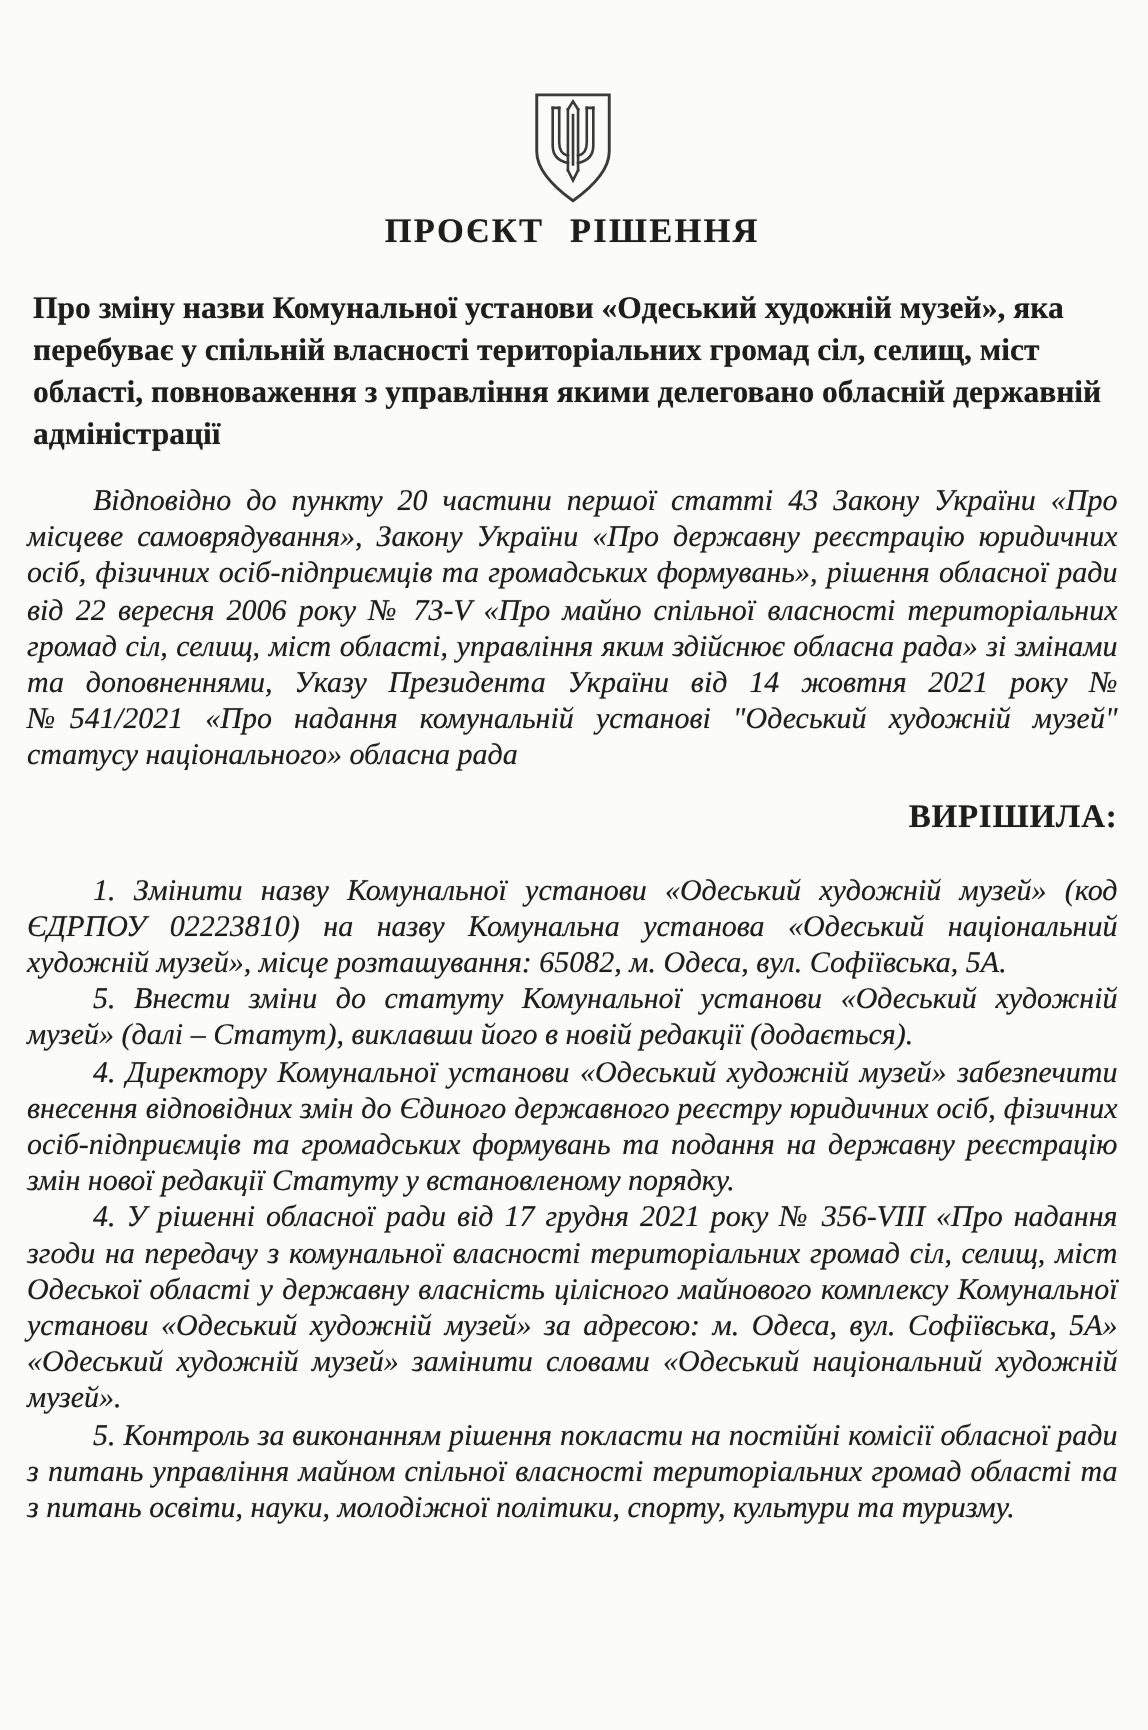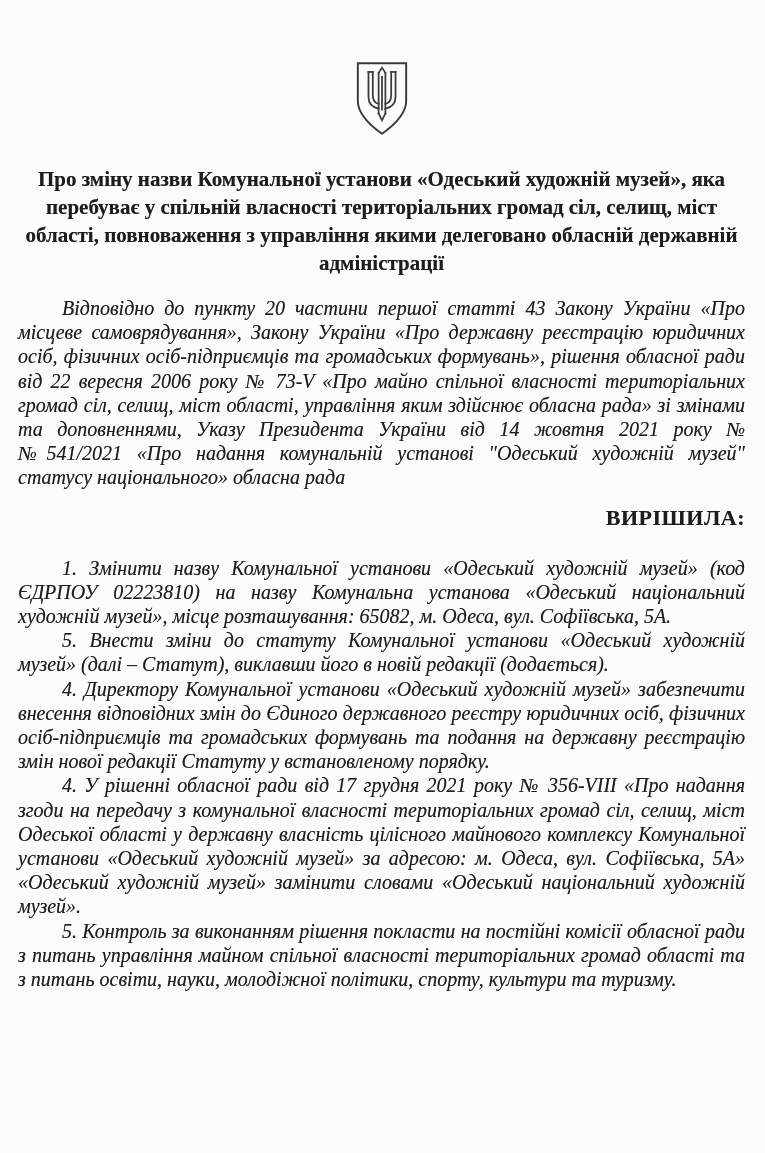--- a/index.html
+++ b/index.html
@@ -26,21 +26,21 @@
     font-size: 29px; line-height: 31px; letter-spacing: 1.5px; word-spacing: 13px;
     margin-top: 1px;
   }
   .doctype {
     text-align: center; font-weight: bold;
     font-size: 23px; line-height: 25px; letter-spacing: 1.5px; word-spacing: 10px;
     margin-top: 1px;
   }
   .title {
     font-weight: bold; font-size: 21px; line-height: 28px;
-    text-align: center; margin: 25px 4px 0 4px;
+    margin: 25px 4px 0 4px;
   }
   .body-par {
     font-size: 20px; line-height: 24.2px;
     text-align: justify; text-indent: 44px; margin: 0; font-style: italic;
   }
   .preamble { margin-top: 19px; }
   .resolved {
     font-weight: bold; font-size: 22px; line-height: 26px;
     letter-spacing: 0.5px; margin: 15px 0 0 0; text-align: right;
   }
@@ -68,20 +68,21 @@
       <path d="M16,12 H20.5"></path>
 
       <path d="M44,12 V38 Q44,48 33.5,50"></path>
       <path d="M39.5,12 V36 Q39.5,43.5 33.5,45"></path>
       <path d="M39.5,12 H44"></path>
     </svg>
   </div>
 
 
 
+  <div class="doctype">ПРОЄКТ РІШЕННЯ</div>
 
   <div class="title">Про зміну назви Комунальної установи «Одеський художній музей», яка перебуває у спільній власності територіальних громад сіл, селищ, міст області, повноваження з управління якими делеговано обласній державній адміністрації</div>
 
   <p class="body-par preamble">Відповідно до пункту 20 частини першої статті 43 Закону України «Про місцеве самоврядування», Закону України «Про державну реєстрацію юридичних осіб, фізичних осіб-підприємців та громадських формувань», рішення обласної ради від 22 вересня 2006 року № 73-V «Про майно спільної власності територіальних громад сіл, селищ, міст області, управління яким здійснює обласна рада» зі змінами та доповненнями, Указу Президента України від 14 жовтня 2021 року № №541/2021 «Про надання комунальній установі "Одеський художній музей" статусу національного» обласна рада</p>
 
   <div class="resolved">ВИРІШИЛА:</div>
 
   <div class="items">
     <p class="body-par">1. Змінити назву Комунальної установи «Одеський художній музей» (код ЄДРПОУ 02223810) на назву Комунальна установа «Одеський національний художній музей», місце розташування: 65082, м. Одеса, вул. Софіївська, 5А.</p>
     <p class="body-par">5. Внести зміни до статуту Комунальної установи «Одеський художній музей» (далі – Статут), виклавши його в новій редакції (додається).</p>

